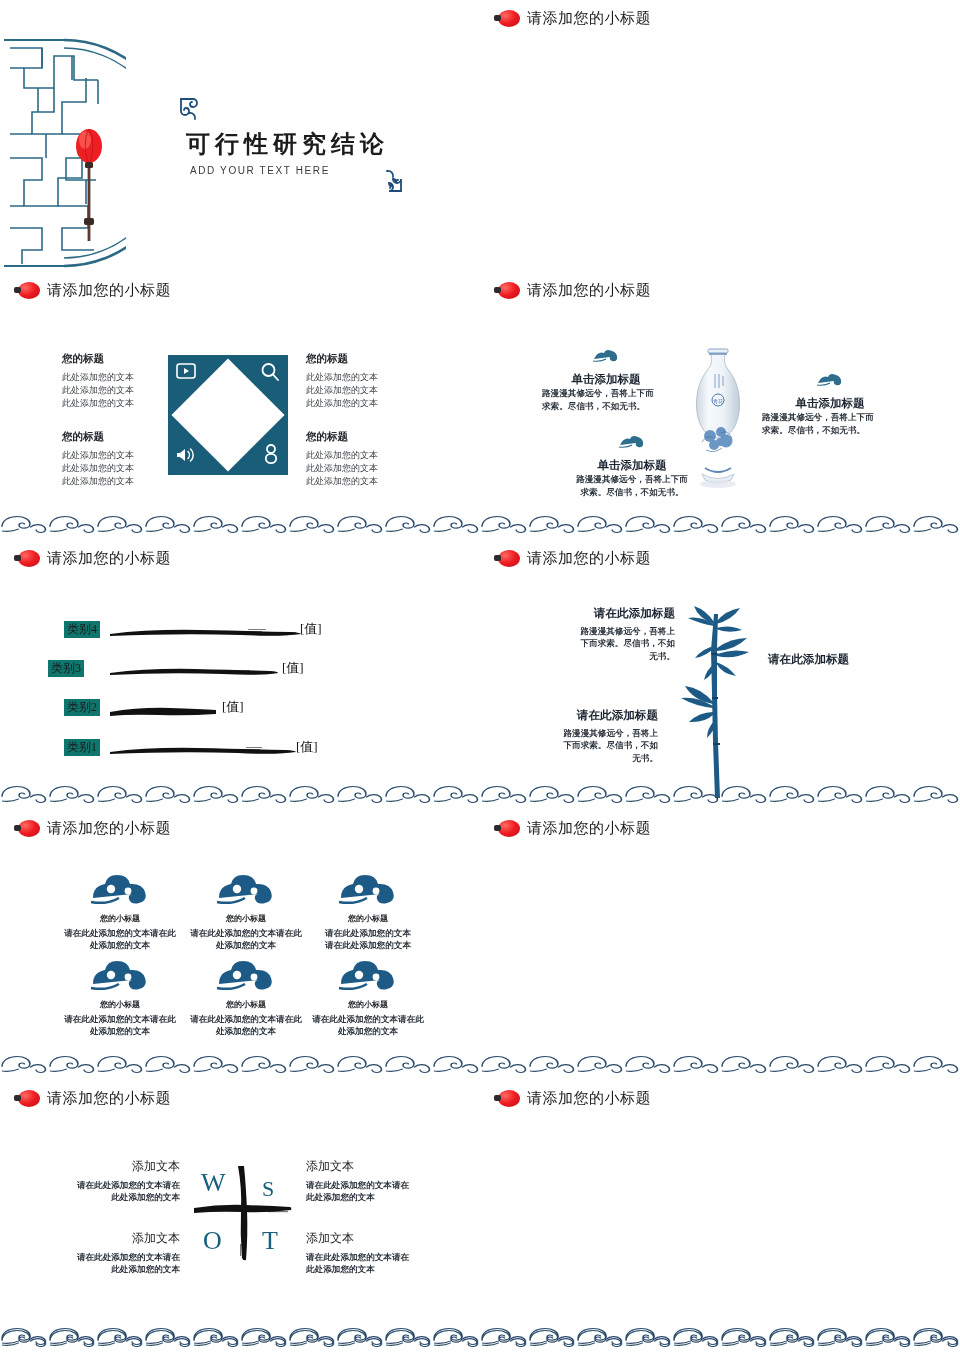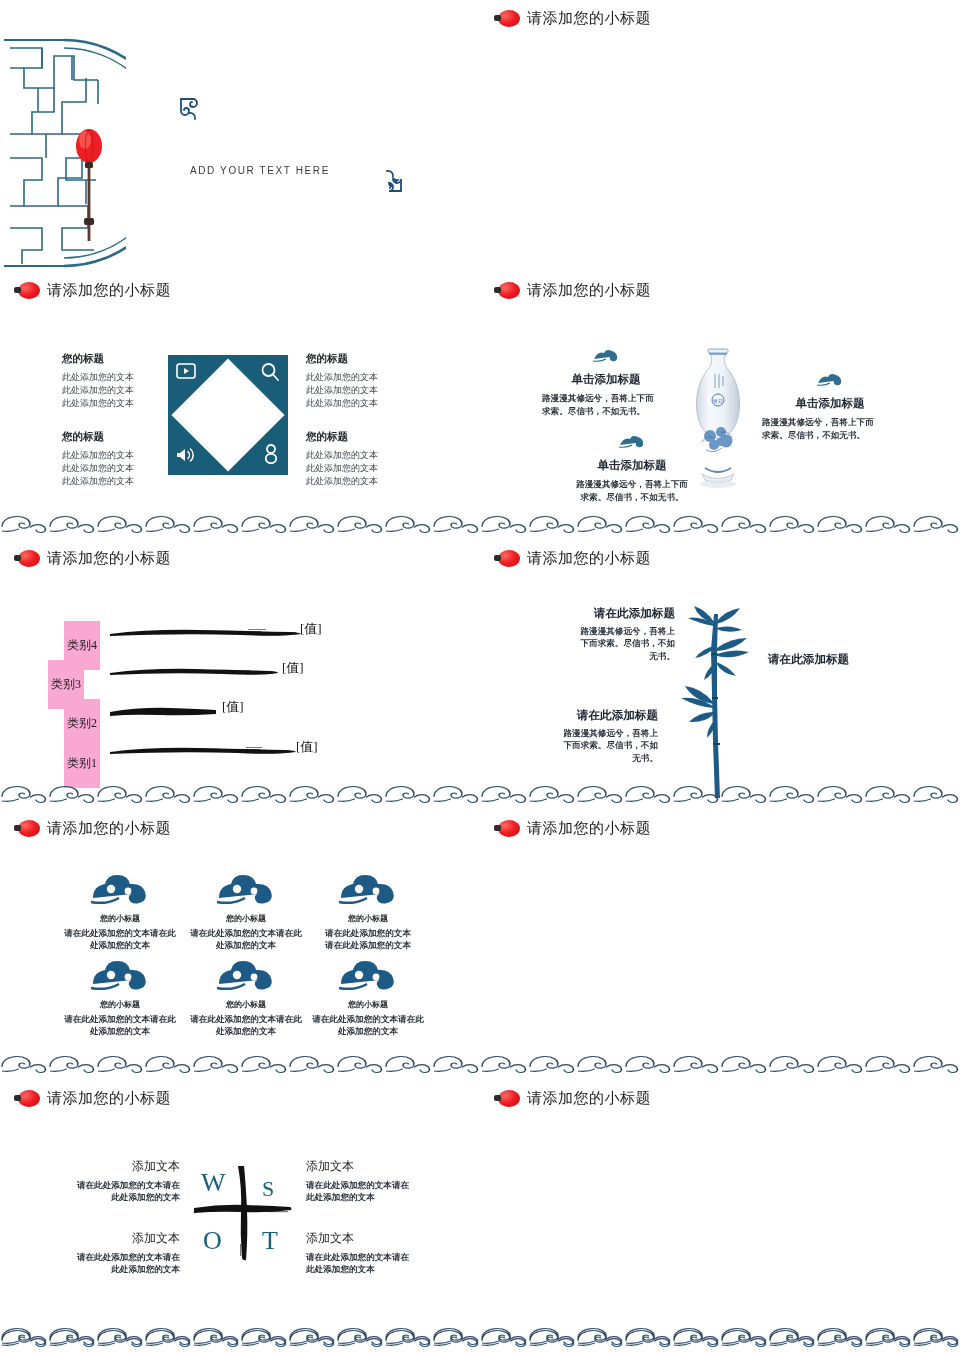--- a/index.html
+++ b/index.html
@@ -46,24 +46,24 @@
       border-right: 120px solid #1a5d78; border-top: 120px solid transparent; }
   .dia-wrap .diamond { position: absolute; left: 20px; top: 20px; width: 80px; height: 80px;
       background: #fff; transform: rotate(45deg); }
   .dia-ico { position: absolute; color: #fff; }
   .feat-col { position: absolute; width: 118px; }
   .feat-title { font-size: 10.5px; font-weight: bold; color: #23272b; margin-bottom: 5px; }
   .feat-body { font-size: 9px; color: #3c4248; line-height: 13px; }
   .vase-item { position: absolute; }
   .vi-head { display: flex; align-items: center; gap: 6px; flex-direction: column; }
   .vi-title { font-size: 11.5px; font-weight: bold; color: #1b2430; white-space: nowrap; }
-  .vi-body { font-size: 8.6px; color: #2c343d; line-height: 12.5px; margin-top: 5px; font-weight: bold; }
+  .vi-body { font-size: 8.6px; color: #2c343d; line-height: 12.5px; font-weight: bold; }
 
   
-  .cat-label { position: absolute; font-size: 12px; color: #1a1a1a; background: #f9a8d4; padding: 16px 3px; }
+  .cat-label { position: absolute; font-size: 12px; color: #1a1a1a; background: #0f766e; padding: 0 3px; }
   .ink-bar { position: absolute; height: 11px; }
   .bar-val { position: absolute; font-size: 13px; color: #111; }
   .bb-title { font-size: 11.6px; font-weight: bold; color: #1b2430; }
   .bb-body { font-size: 8.6px; color: #2c343d; line-height: 12.4px; margin-top: 4px; font-weight: bold; }
 
   
   .cloud-cell { position: absolute; width: 124px; text-align: center; }
   .cc-title { font-size: 8px; font-weight: bold; color: #23272b; margin-top: 5px; }
   .cc-body { font-size: 8.6px; color: #2c343d; line-height: 12.4px; margin-top: 3px; font-weight: bold; }
 
@@ -136,20 +136,21 @@
       </svg>
     </span>
     <span class="corner-se">
       <svg width="26" height="26" viewBox="0 0 26 26">
         <path d="M23,23 h-12 a4,4 0 0 0 0,-8 a3,3 0 0 0 3,3 a2,2 0 0 0 -2,2" fill="none" stroke="#1d4d7a" stroke-width="1.8" stroke-linecap="round"></path>
         <path d="M23,23 v-12 a4,4 0 0 1 -8,0 a3,3 0 0 1 3,3 a2,2 0 0 1 2,-2" fill="none" stroke="#1d4d7a" stroke-width="1.8" stroke-linecap="round"></path>
         <path d="M15,9 a5,5 0 0 0 -6,-6" fill="none" stroke="#1d4d7a" stroke-width="1.8" stroke-linecap="round"></path>
       </svg>
     </span>
 
+    <h1 class="cover-title">可行性研究结论</h1>
     <div class="cover-sub">ADD YOUR TEXT HERE</div>
   </section>
 
   <section class="slide" style="left:480px;top:0;width:480px;height:272px">
     <div class="slide-head">
       <span class="lantern">
           <i class="body"></i>
           <i class="cap"></i>
         </span>
       <span class="head-title">请添加您的小标题</span>

